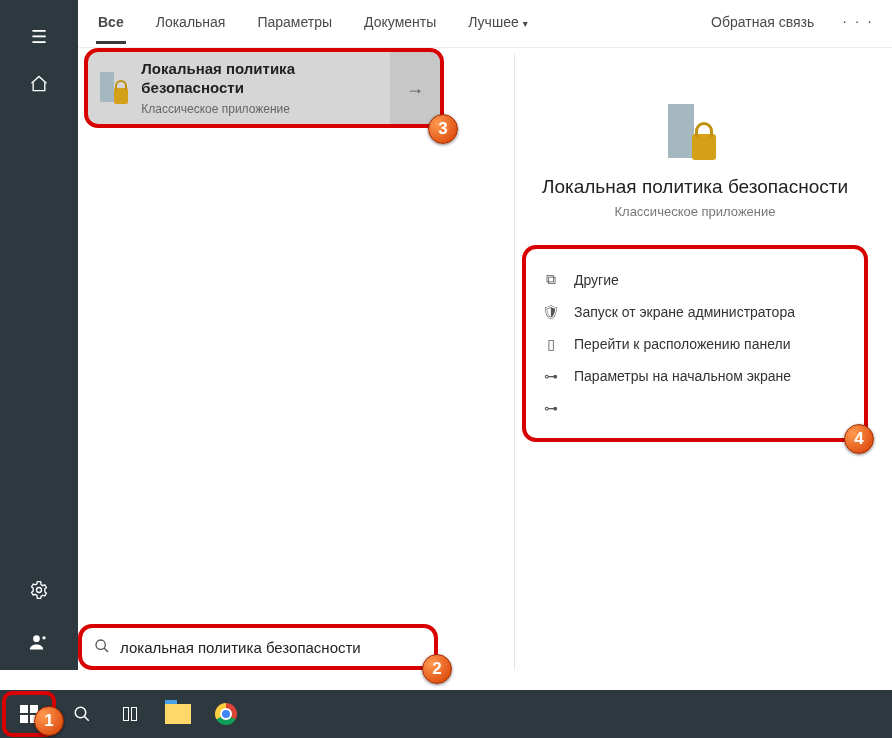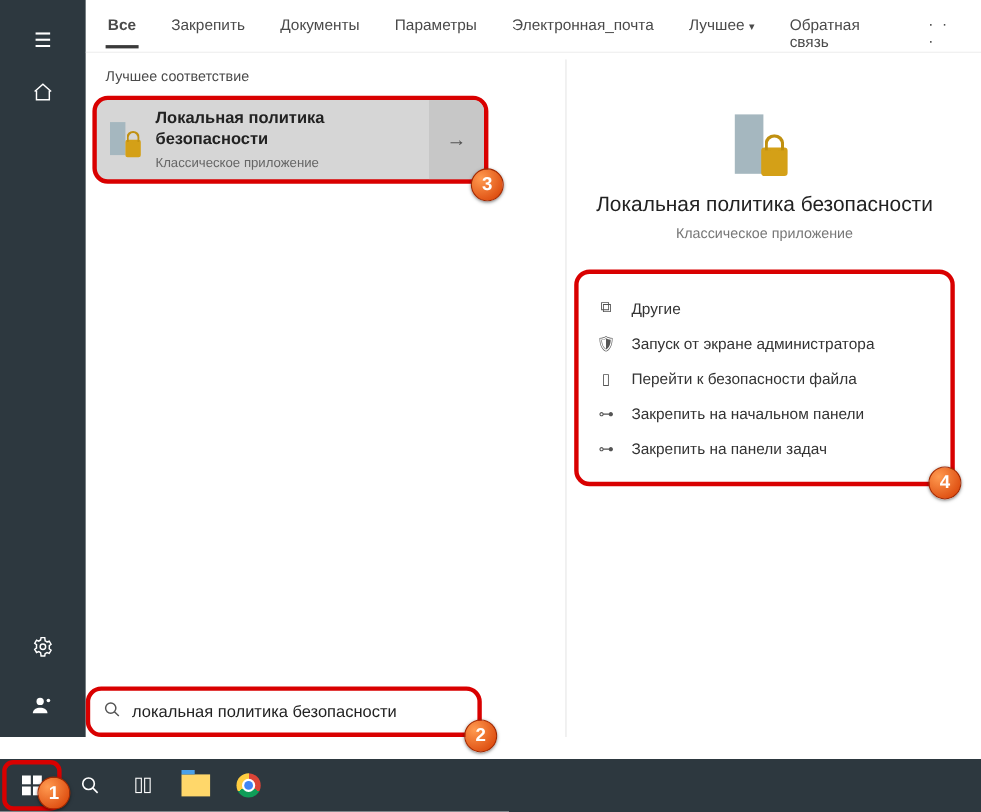--- a/index.html
+++ b/index.html
@@ -91,32 +91,30 @@
         <circle cx="9" cy="8" r="4"></circle>
         <path d="M1 21c0-4 4-6 8-6s8 2 8 6Z"></path>
         <circle cx="18" cy="7" r="2" fill="#fff"></circle>
       </svg>
   </div>
 </div>
 
 <div class="main">
   <div class="tabs">
     <div class="tab active">Все</div>
-    <div class="tab">Закрепить</div>
+    <div class="tab">Локальная</div>
+    <div class="tab">Параметры</div>
     <div class="tab">Документы</div>
-    <div class="tab">Параметры</div>
-    <div class="tab">Электронная_почта</div>
     <div class="tab"><span>Лучшее</span><span class="chev">▾</span></div>
     <div class="right">
       <div class="tab">Обратная связь</div>
       <div class="more-dots">· · ·</div>
     </div>
   </div>
 
-  <div class="section-label">Лучшее соответствие</div>
 
   <div class="result-wrap">
     <div class="result-box">
       <div class="result-left">
         <div class="result-icon">
           <div class="tower"></div>
             <div class="lock"></div>
         </div>
         <div class="result-text">
           <div class="title">Локальная политика безопасности</div>
@@ -141,29 +139,28 @@
       <div class="action">
         <span class="ic">⧉</span>
         <span>Другие</span>
       </div>
       <div class="action">
         <span class="ic">🛡</span>
         <span>Запуск от экране администратора</span>
       </div>
       <div class="action">
         <span class="ic">▯</span>
-        <span>Перейти к безопасности файла</span>
+        <span>Перейти к расположению панели</span>
       </div>
       <div class="action">
         <span class="ic">⊶</span>
-        <span>Закрепить на начальном панели</span>
+        <span>Параметры на начальном экране</span>
       </div>
       <div class="action">
         <span class="ic">⊶</span>
-        <span>Закрепить на панели задач</span>
       </div>
       <div class="badge" style="right:-10px; bottom:-16px;">4</div>
     </div>
   </div>
 </div>
 
 <div class="search-wrap">
   <div class="search-box">
     <span class="mag">
       <svg width="16" height="16" viewBox="0 0 24 24" fill="none" stroke="#555" stroke-width="2">

